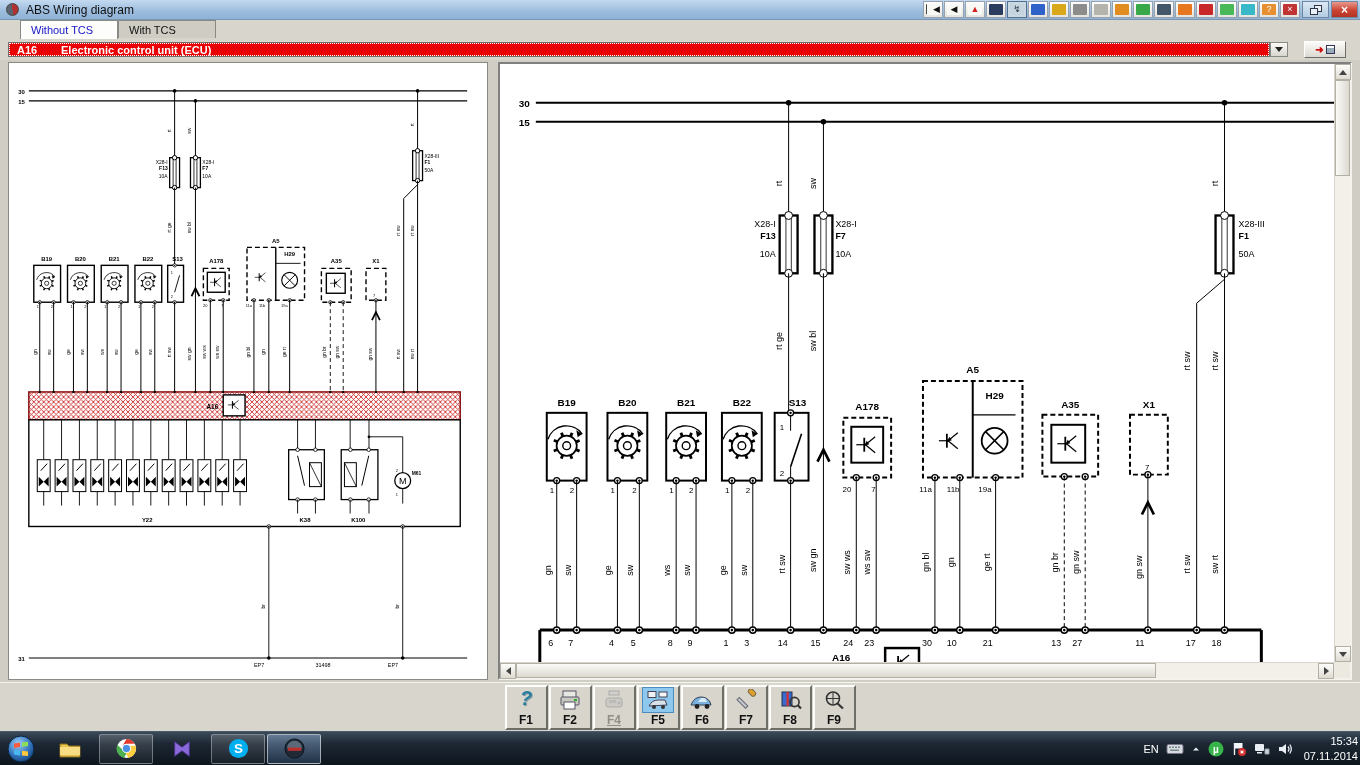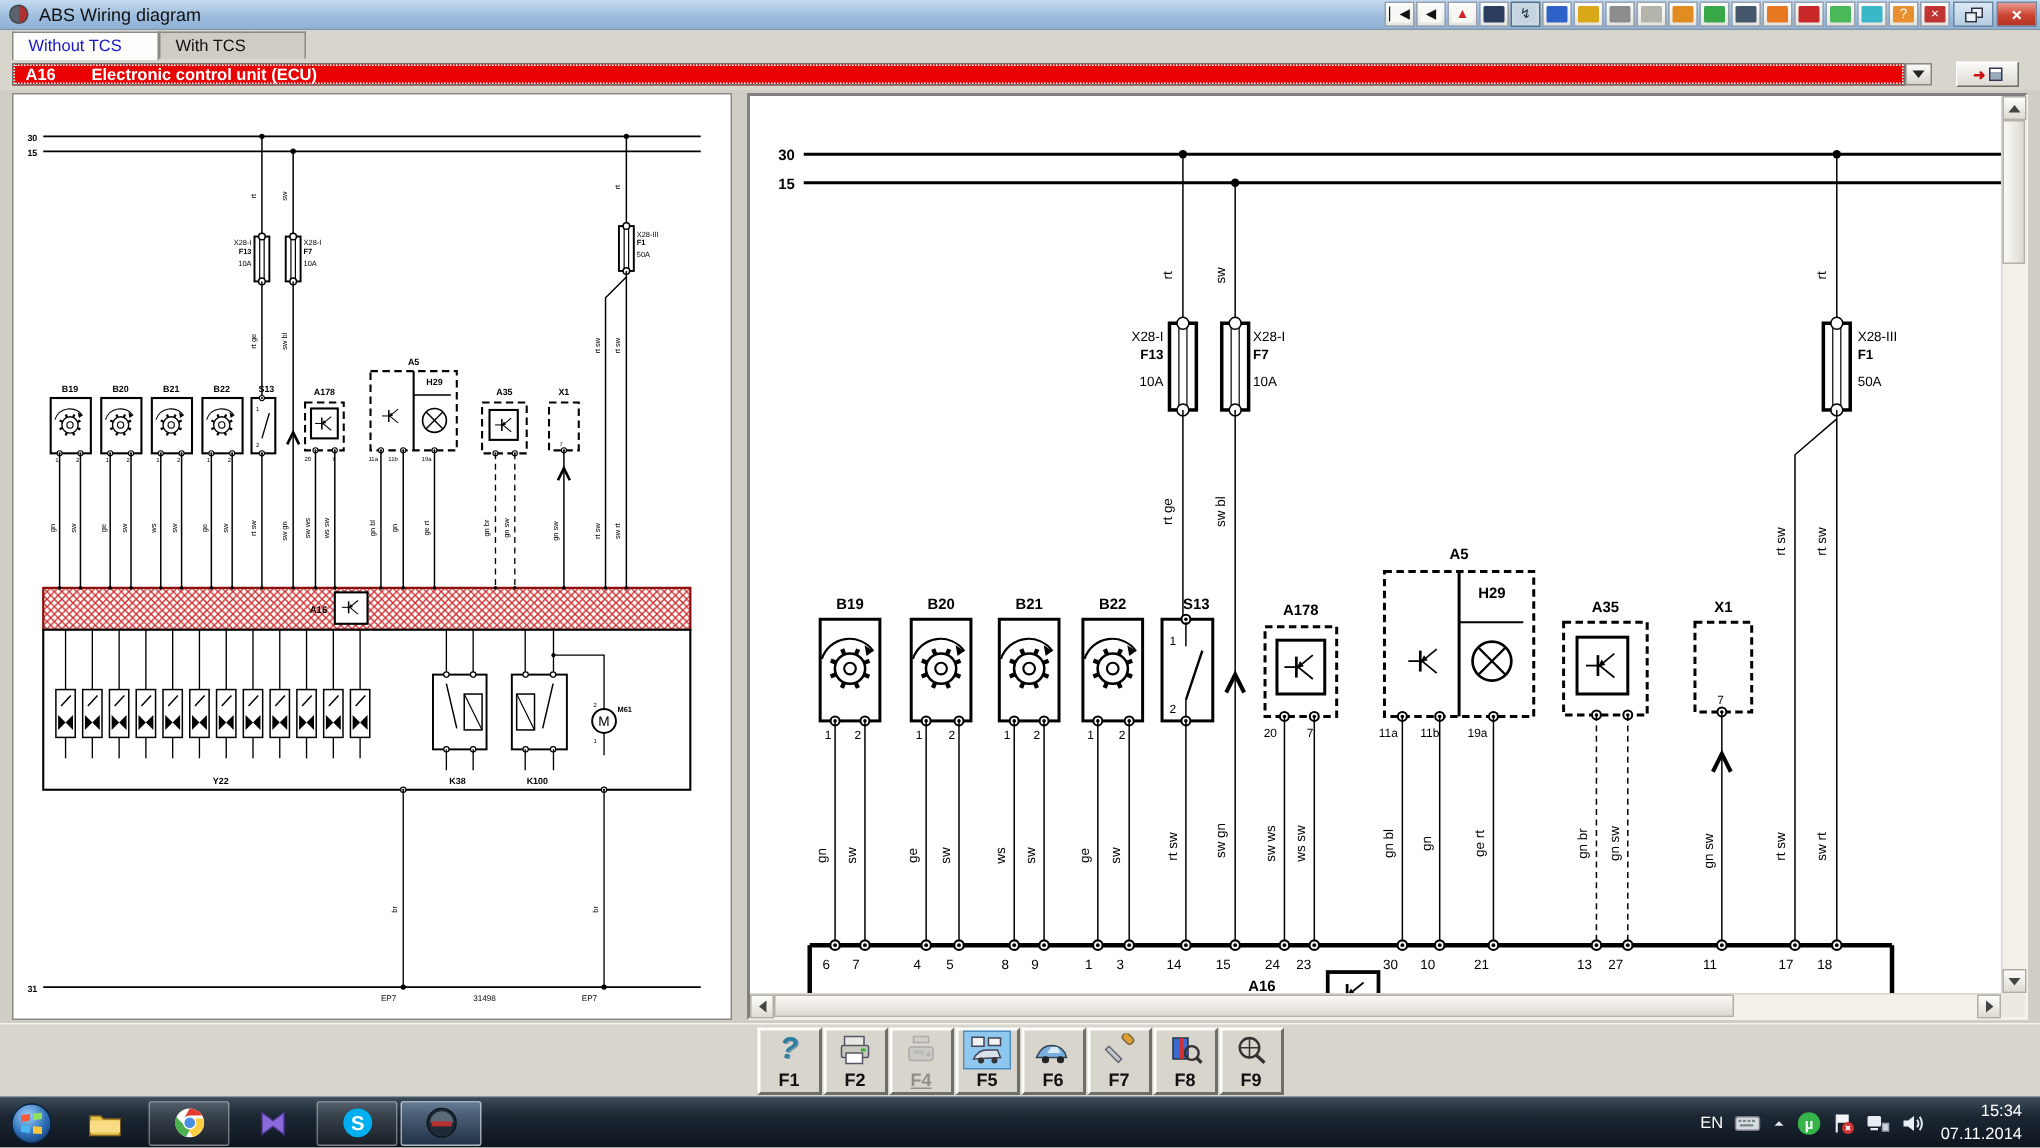--- a/index.html
+++ b/index.html
@@ -10,21 +10,21 @@
   .wtitle { font-size:12px; color:#101010; margin-left:7px; white-space:nowrap;}
   #tb { margin-left:auto; display:flex; align-items:center; gap:1px;}
   .tbtn { width:20px; height:17px; background:linear-gradient(#fefefe,#e4e4de); border:1px solid #98a2ae; display:flex; align-items:center; justify-content:center; cursor:default;}
   .tbtn.pressed { background:#ccd8e2; border:1px solid #51708e;}
   .tile { width:14px; height:11px; border-radius:1px; font-size:9px; line-height:11px; text-align:center; overflow:hidden; display:block;}
   .wbtn { width:27px; height:17px; margin-left:2px; border:1px solid #6e87a2; display:flex; align-items:center; justify-content:center; background:linear-gradient(#dce9f5,#b4cce2); position:relative;}
   .wbtn.close { background:linear-gradient(#e89a8e,#cc4433 55%,#b43322); color:#fff; font-size:12px; font-weight:bold;}
   .sqA { position:absolute; width:8px; height:7px; border:1px solid #334; background:#e8f0f8; left:7px; top:6px;}
   .sqB { position:absolute; width:8px; height:7px; border:1px solid #334; background:#e8f0f8; left:11px; top:3px;}
   
-  #tabrow { height:20px; background:#d8d5cd; display:flex; align-items:center; padding-left:8px; }
+  #tabrow { height:20px; background:#d8d5cd; display:flex; align-items:flex-start; padding-left:20px; }
   .tab { font-size:11px; padding:3px 12px 2px 10px; border:1px solid #8a8a84; border-bottom:none; background:#cfccc4; color:#111; min-width:98px; height:18px; cursor:default;}
   .tab.active { background:#fdfdfb; color:#1515c8; height:19px;}
   
   #selrow { height:20px; background:#d8d5cd; display:flex; align-items:center; padding:1px 4px 2px 8px;}
   .redsel { width:1262px; height:15px; background:#ea0000; border:1px solid #707070; outline:1px dotted #ffffff; outline-offset:-2px; display:flex; align-items:center; color:#fff; font-weight:bold; font-size:11px; }
   .redsel .code { margin-left:8px; width:44px;}
   .selarrow { width:18px; height:15px; background:linear-gradient(#fbfbf9,#d8d5cd); border:1px solid #8a8a84; display:flex; align-items:center; justify-content:center;}
   .selarrow i { width:0; height:0; border:4px solid transparent; border-top:5px solid #222; margin-top:4px;}
   .extbtn { width:42px; height:17px; margin-left:16px; background:linear-gradient(#fbfbf9,#dcd9d1); border:1px solid; border-color:#fff #6e6e68 #6e6e68 #fff; display:flex; align-items:center; justify-content:center; gap:2px; font-size:10px;}
   .extbtn .arr { color:#cc1111; font-weight:bold;}
@@ -51,21 +51,21 @@
   .fklabel { font-size:12px; font-weight:bold; color:#111; margin-top:1px;}
   .fkbtn.disabled .fklabel { color:#8f8f87;text-decoration:underline;}
   .fkbtn.disabled .fkicon { filter:grayscale(1) opacity(0.55);}
   .fkbtn.active .fkicon { background:#8fc8ee; outline:1px solid #4d8cbe;}
   
   #taskbar { height:34px; background:linear-gradient(#3b4a59,#1d2834 35%,#0d151d); display:flex; align-items:center; border-top:1px solid #4a5a6a;}
   .startbtn { width:42px; height:34px; display:flex; align-items:center; justify-content:center;}
   .tapp { width:54px; height:30px; margin:0 1px; border-radius:2px; display:flex; align-items:center; justify-content:center; border:1px solid transparent;}
   .tapp.open { border:1px solid rgba(255,255,255,0.35); background:linear-gradient(rgba(255,255,255,0.16),rgba(255,255,255,0.04));}
   .tapp.active { border:1px solid rgba(255,255,255,0.55); background:linear-gradient(rgba(170,205,245,0.42),rgba(80,120,170,0.28));}
-  #tray { margin-left:auto; display:flex; align-items:center; gap:7px; padding-right:12px; color:#fff;}
+  #tray { margin-left:auto; display:flex; align-items:center; gap:7px; padding-right:2px; color:#fff;}
   #tray .lang { font-size:11px; }
   .trayico { display:flex; align-items:center;}
   .clock { text-align:right; font-size:11px; line-height:1.3; margin-left:4px;}
 </style>
 </head>
 <body>
 
 <div id="titlebar">
   <span class="appico"></span>
   <span class="wtitle">ABS Wiring diagram</span>

